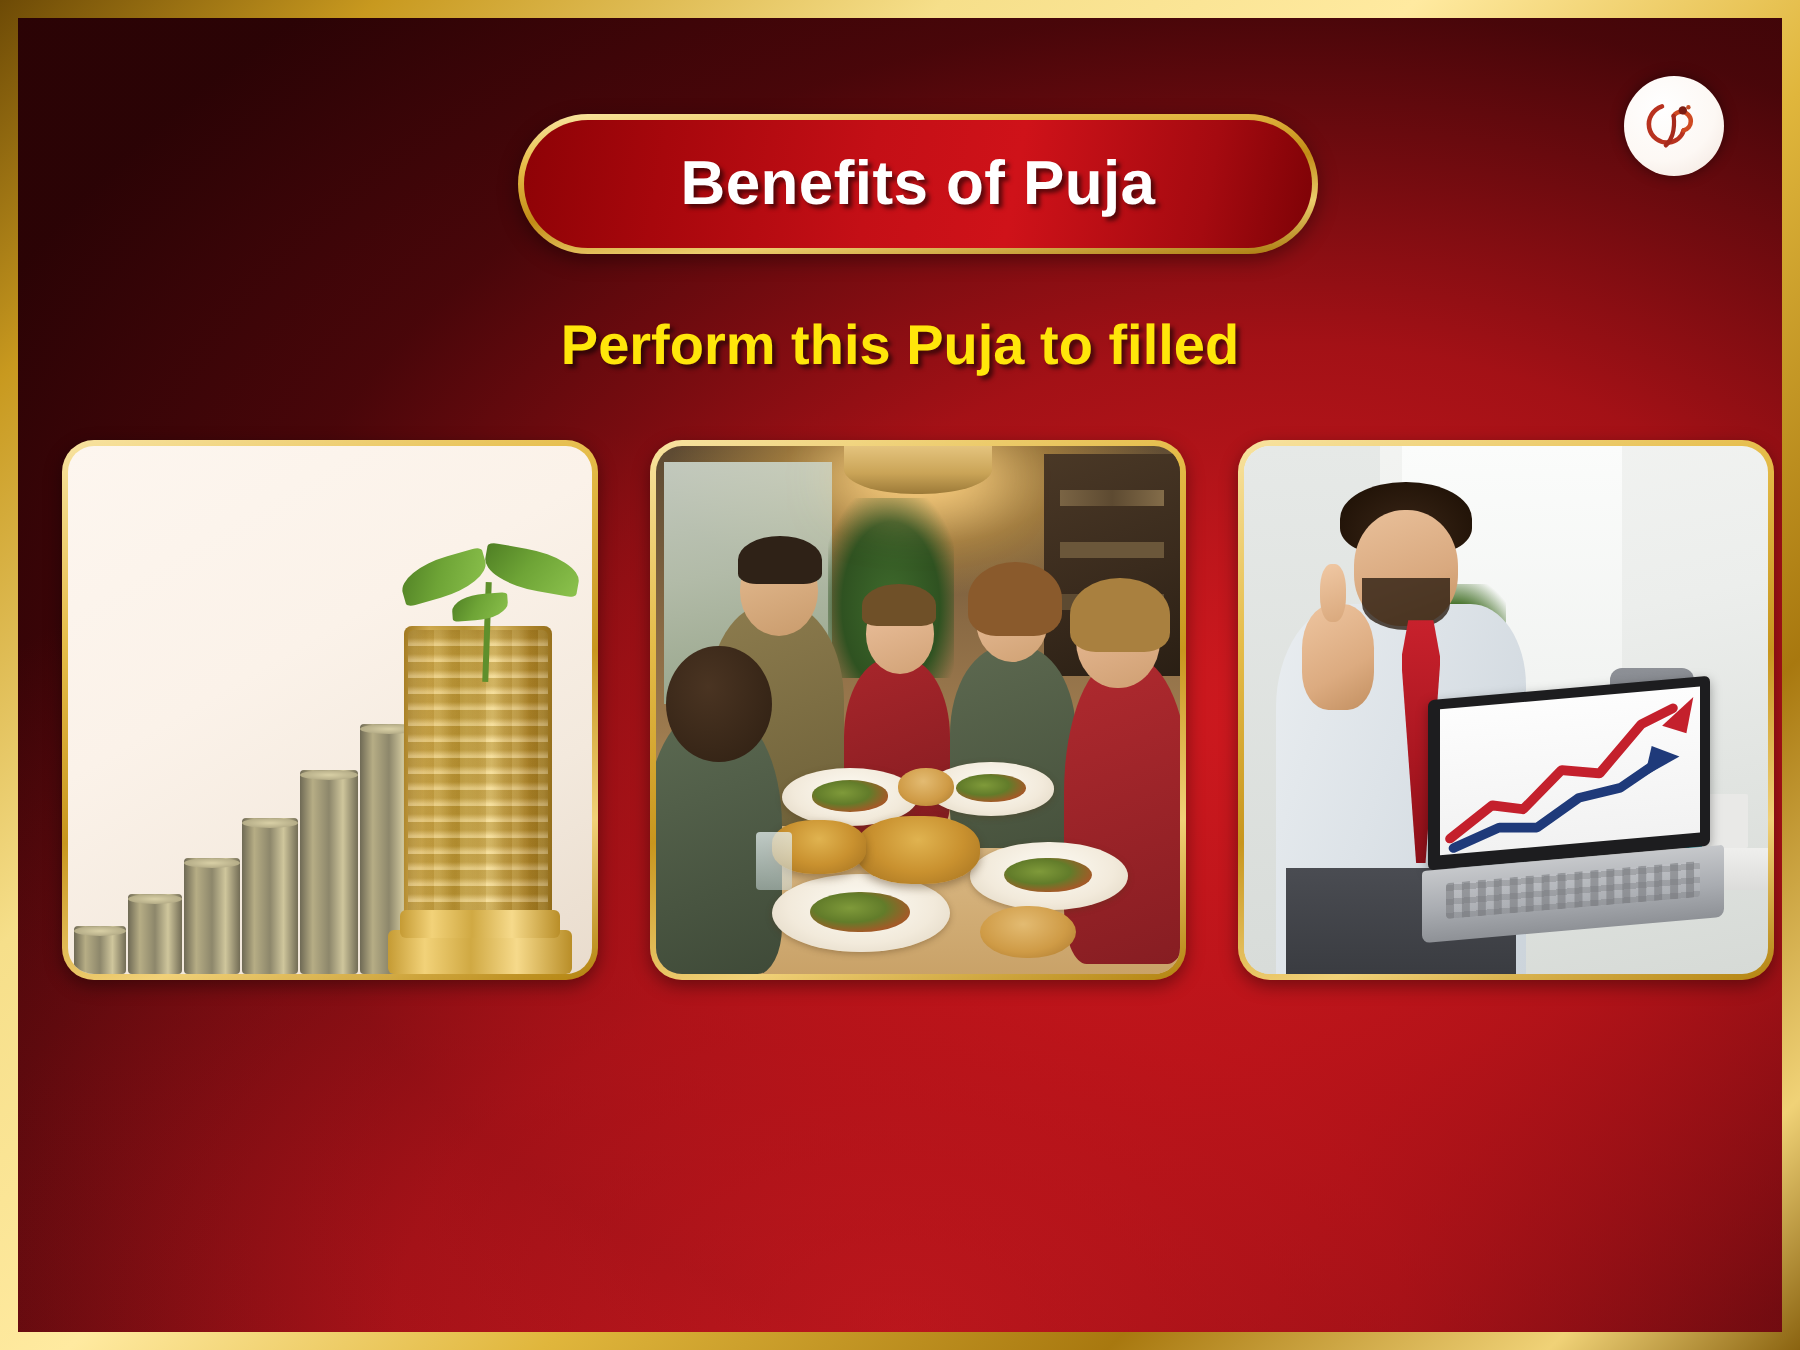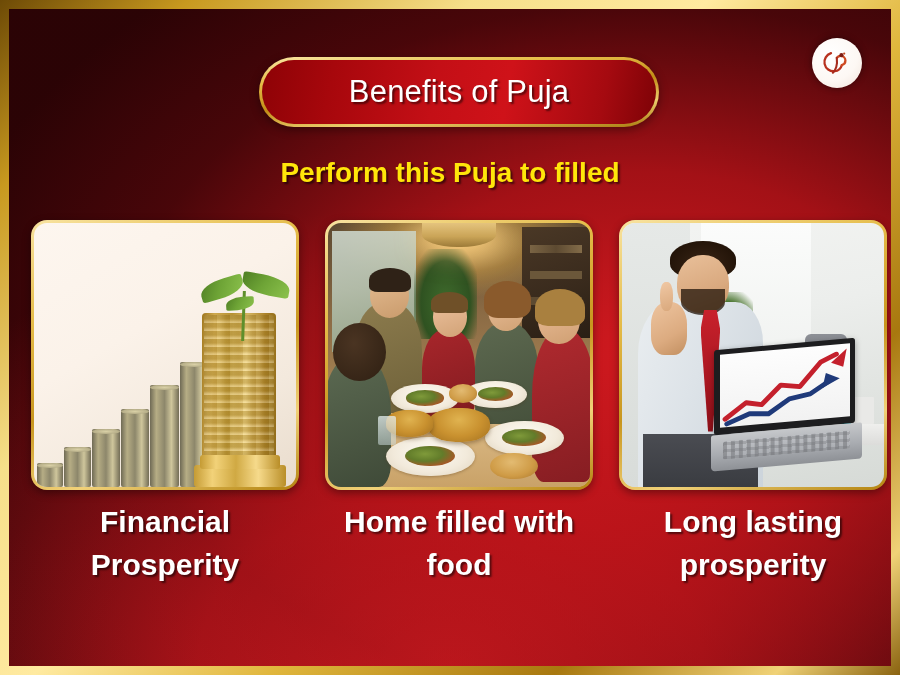--- a/index.html
+++ b/index.html
@@ -70,21 +70,21 @@
     height: 100%;
     box-sizing: border-box;
     border-radius: 33px;
     background: linear-gradient(100deg, #8d0206 0%, #a7070c 18%, #c40f16 44%, #cf1219 62%, #a50a10 86%, #7d0206 100%);
     display: flex;
     align-items: center;
     justify-content: center;
   }
   .title-text {
     font-size: 31px;
-    font-weight: normal;
+    font-weight: bold;
     color: #ffffff;
     letter-spacing: 0.2px;
     text-shadow: 2px 2px 2px rgba(0,0,0,0.55);
     white-space: nowrap;
   }
 
   
   .subtitle {
     position: absolute;
     left: 0;
@@ -466,20 +466,15 @@
                 </svg>
               </div>
             </div>
             <div class="laptop-base"></div>
           </div>
         </div>
       </div>
 
     </div>
 
-    <div class="captions">
-      <div class="caption">Financial Prosperity</div>
-      <div class="caption">Home filled with food</div>
-      <div class="caption">Long lasting prosperity</div>
-    </div>
 
   </div>
 </div>
 
 </body></html>

